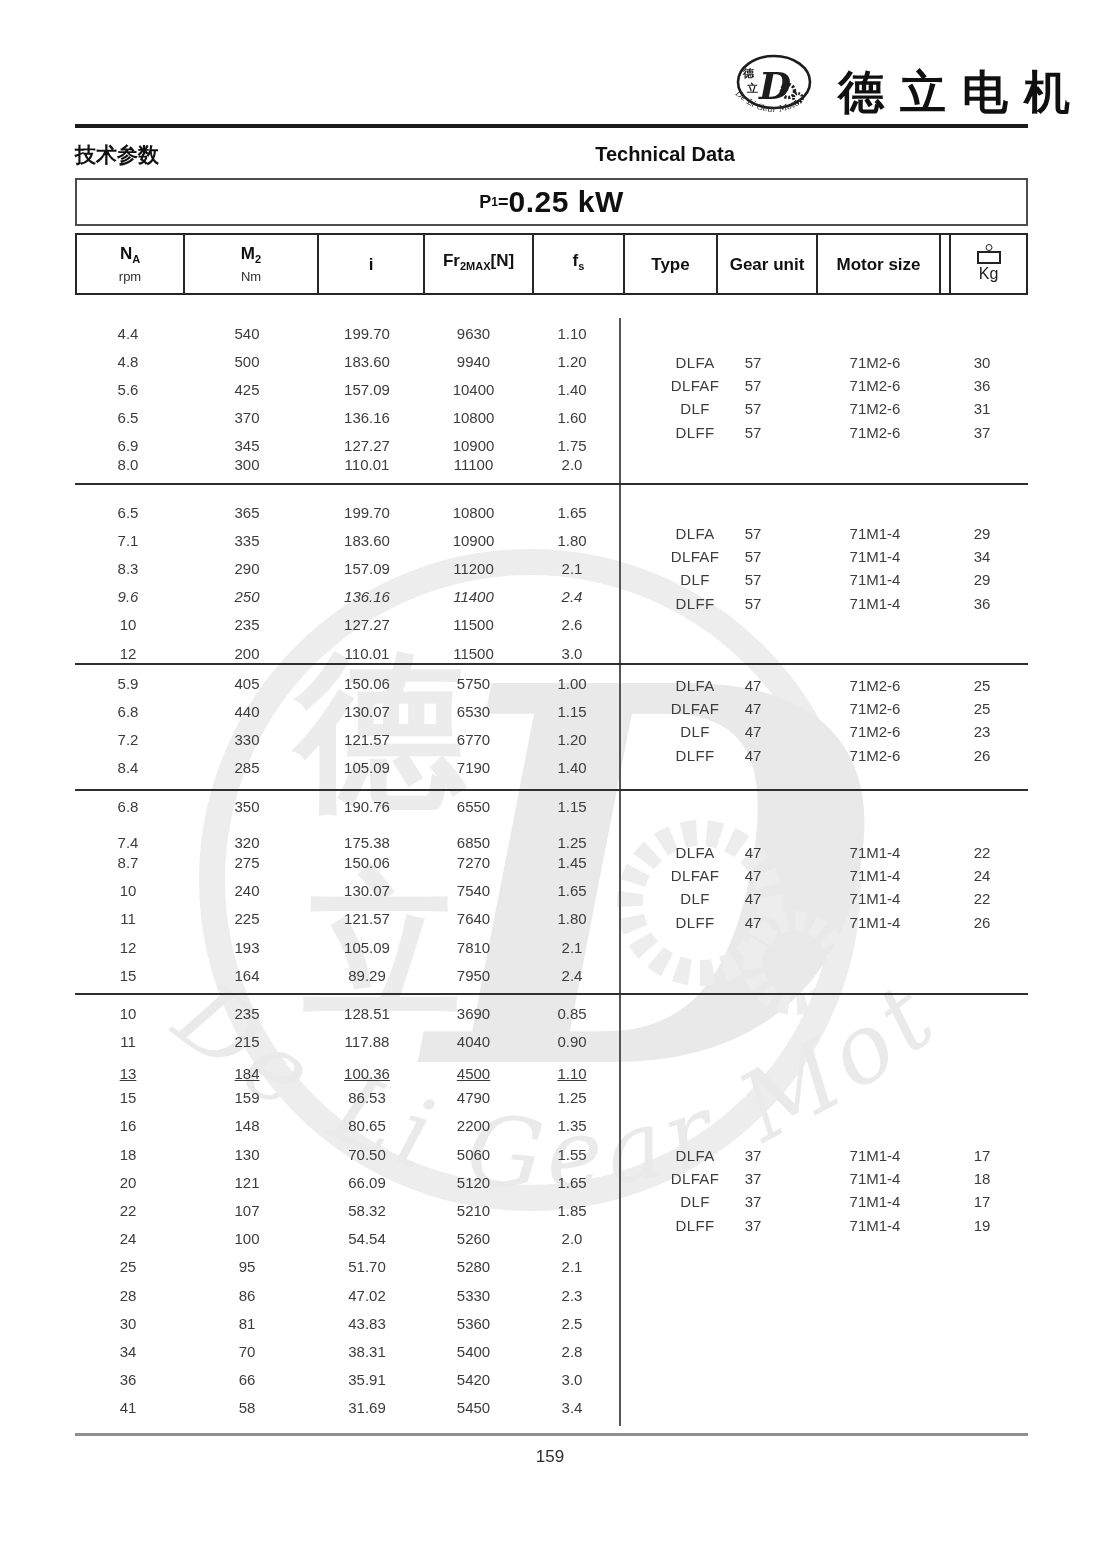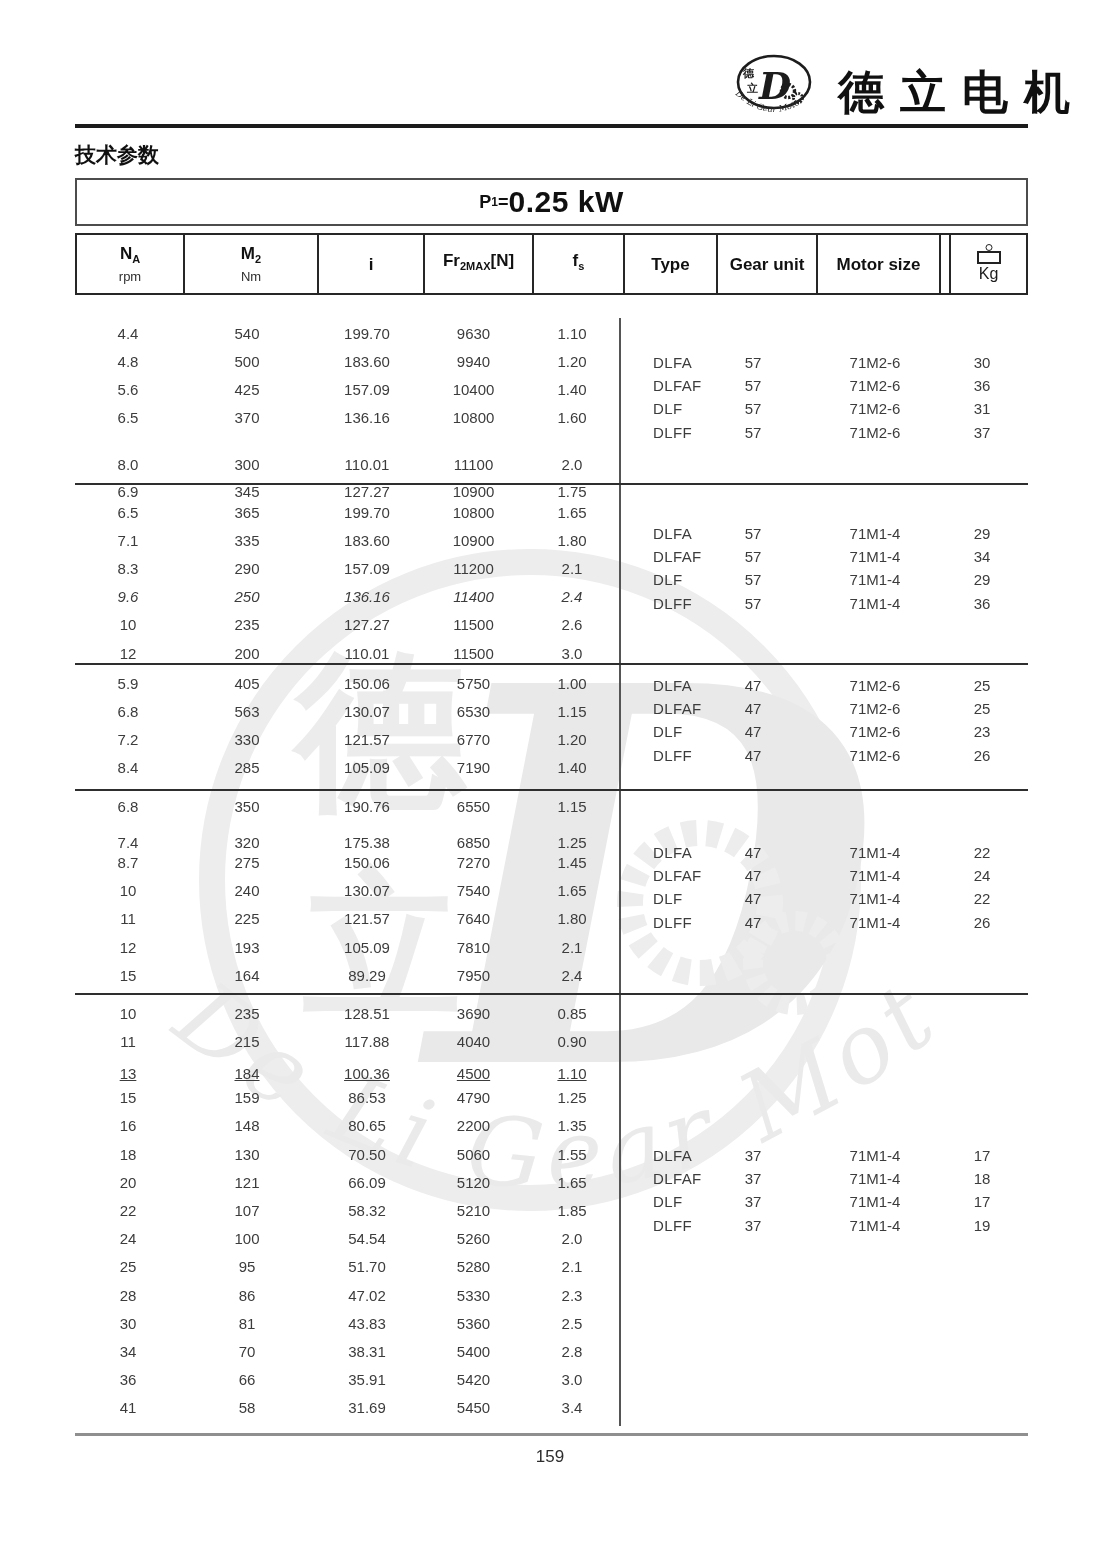--- a/index.html
+++ b/index.html
@@ -37,21 +37,21 @@
            border:1.5px solid #222;border-radius:50%;background:#fff;}
   .kg-label{font-size:16px;color:#1c1c1c;line-height:20px;}
   
   .tbody{position:absolute;left:0;top:0;width:1100px;height:1555px;}
   .group{position:absolute;left:0;width:1100px;}
   .lrow{position:absolute;left:75px;width:543px;height:28.2px;display:grid;
         grid-template-columns:106px 132px 108px 105px 92px;align-items:center;}
   .lc{text-align:center;font-size:15px;color:#3c3c3c;}
   .rrow{position:absolute;left:0;width:1100px;height:23.4px;}
   .rc{position:absolute;top:50%;transform:translateY(-50%);font-size:15px;color:#3c3c3c;}
-  .rc-type{left:653px;width:84px;text-align:left;letter-spacing:0.4px;}
+  .rc-type{left:653px;width:84px;text-align:center;letter-spacing:0.4px;}
   .rc-gear{left:710px;width:86px;text-align:center;}
   .rc-motor{left:815px;width:120px;text-align:center;}
   .rc-kg{left:950px;width:64px;text-align:center;}
   .vdivider{position:absolute;left:619px;top:318px;width:2px;height:1108px;background:#555;}
   .gsep{position:absolute;left:75px;width:953px;height:2px;background:#2e2e2e;}
   .sep1{top:483px;} .sep2{top:663px;} .sep3{top:789px;} .sep4{top:993px;}
   .footer-rule{position:absolute;left:75px;top:1433px;width:953px;height:3px;background:#8f8f8f;}
   .page-number{position:absolute;left:0;top:1447px;width:1100px;text-align:center;
                font-size:17px;color:#2d2d2d;}
 </style>
@@ -82,20 +82,21 @@
     <circle cx="70" cy="44" r="4.5" fill="none" stroke="#1c1c1c" stroke-width="2.8" stroke-dasharray="1.7 1.3"></circle>
     <path id="logoarc" d="M 7 40 Q 46 76 85 40" fill="none"></path>
     <text font-size="8.5" font-style="italic" fill="#2a2a2a" font-family="DejaVu Serif,serif">
       <textPath href="#logoarc">De Li Gear Motor</textPath>
     </text>
   </svg>
   <div class="brand-name">德立电机</div>
 
   <div class="top-rule"></div>
   <div class="title-cn">技术参数</div>
+  <div class="title-en">Technical Data</div>
 
   <div class="power-box">
     <span class="p">P</span>
       <sub>1</sub>
       <span class="eq">=</span>
       <span class="val">0.25 kW</span>
   </div>
 
   <div class="thead">
     <div class="th">
@@ -156,21 +157,21 @@
           <span class="lc">10400</span>
           <span class="lc">1.40</span>
         </div>
         <div class="lrow" style="top: 84.6px;">
           <span class="lc">6.5</span>
           <span class="lc">370</span>
           <span class="lc">136.16</span>
           <span class="lc">10800</span>
           <span class="lc">1.60</span>
         </div>
-        <div class="lrow" style="top: 112.8px; margin-top: 46px;">
+        <div class="lrow" style="top: 112.8px;">
           <span class="lc">6.9</span>
           <span class="lc">345</span>
           <span class="lc">127.27</span>
           <span class="lc">10900</span>
           <span class="lc">1.75</span>
         </div>
         <div class="lrow" style="top: 131px;">
           <span class="lc">8.0</span>
           <span class="lc">300</span>
           <span class="lc">110.01</span>
@@ -273,21 +274,21 @@
       <div class="group" style="top: 669px;">
         <div class="lrow" style="top: 0px;">
           <span class="lc">5.9</span>
           <span class="lc">405</span>
           <span class="lc">150.06</span>
           <span class="lc">5750</span>
           <span class="lc">1.00</span>
         </div>
         <div class="lrow" style="top: 28.2px;">
           <span class="lc">6.8</span>
-          <span class="lc">563</span>
+          <span class="lc">440</span>
           <span class="lc">130.07</span>
           <span class="lc">6530</span>
           <span class="lc">1.15</span>
         </div>
         <div class="lrow" style="top: 56.4px;">
           <span class="lc">7.2</span>
           <span class="lc">330</span>
           <span class="lc">121.57</span>
           <span class="lc">6770</span>
           <span class="lc">1.20</span>

